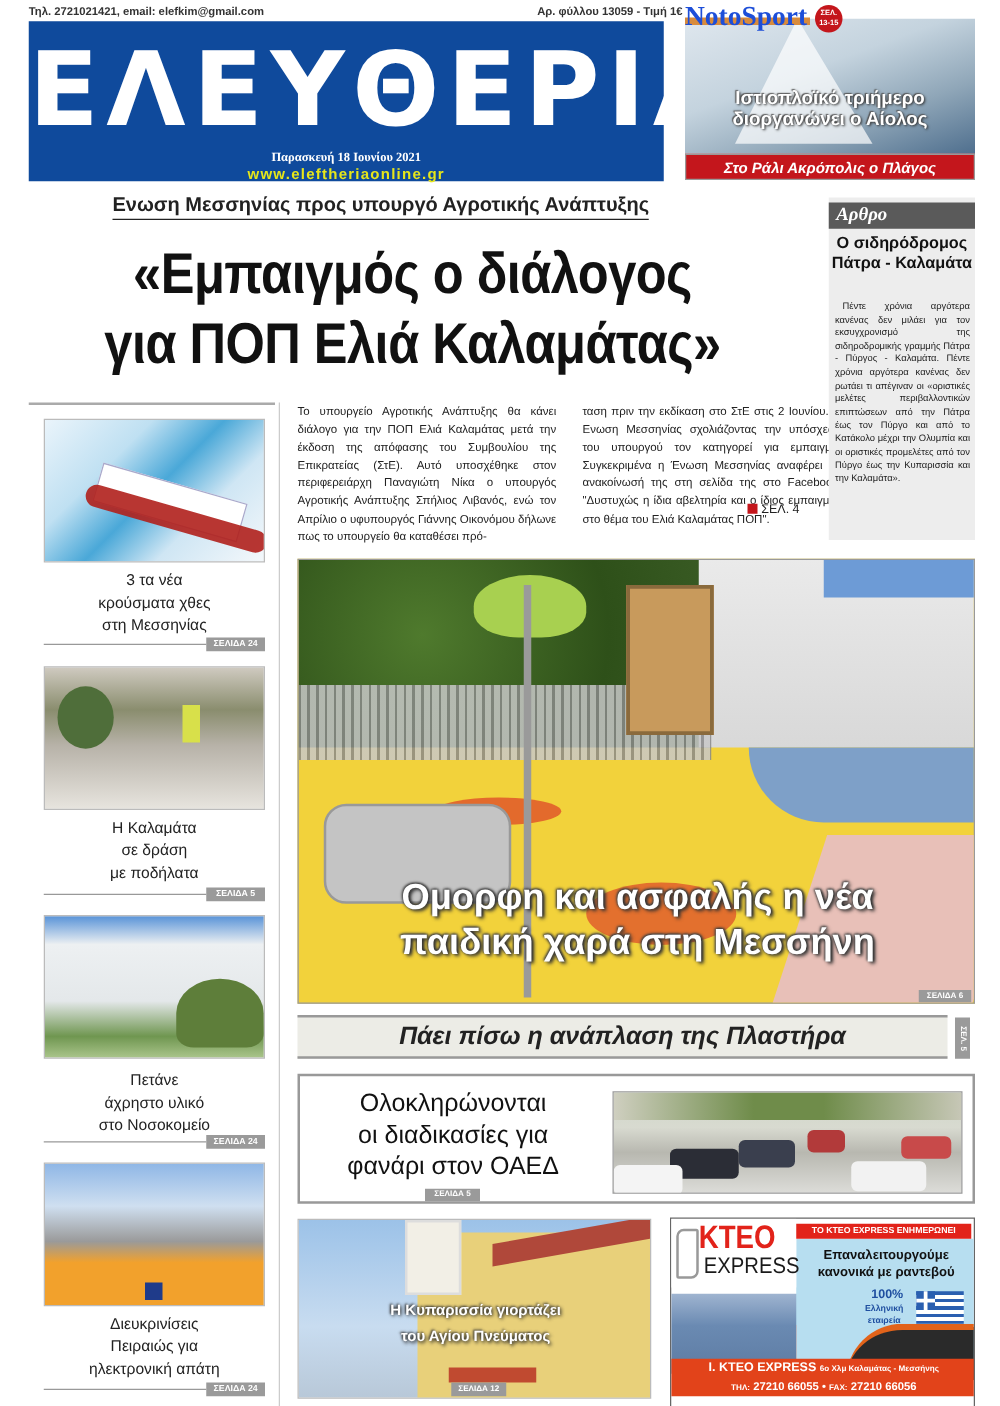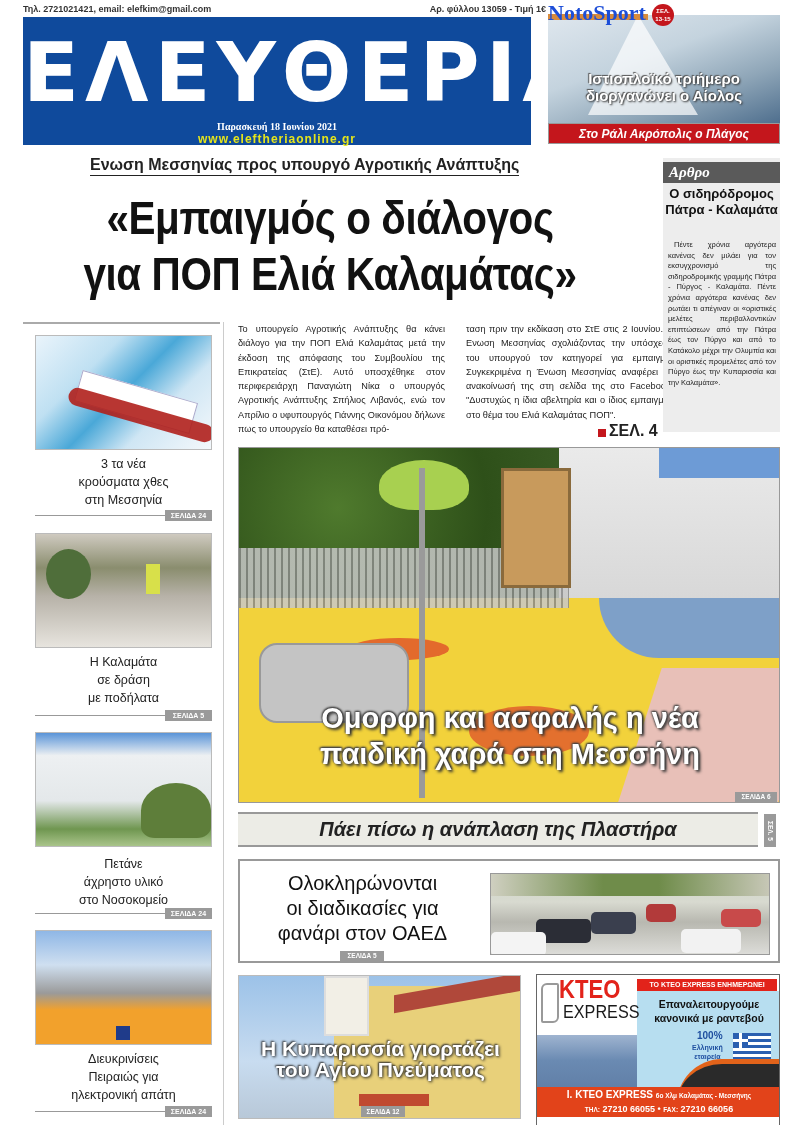--- a/index.html
+++ b/index.html
@@ -32,21 +32,21 @@
   .article-page { left: 5px; top: 418px; width: 108px; text-align: right; font-size: 8px; font-weight: bold; font-style: italic; color: #222; }
   
   .left-rule-top { left: 23px; top: 322px; width: 197px; height: 2px; background: #aaa; }
   .left-vline { left: 223px; top: 322px; width: 1px; height: 803px; background: #ccc; }
   .story-photo { left: 35px; width: 177px; border: 1px solid #bbb; overflow: hidden; }
   .story-title { left: 30px; width: 187px; text-align: center; font-size: 12.5px; line-height: 18px; color: #222; }
   .story-rule { left: 35px; width: 130px; height: 1px; background: #999; }
   .story-page { left: 165px; width: 47px; height: 11px; background: #9a9a9a; color: #fff; font-size: 7px; font-weight: bold; text-align: center; line-height: 11px; }
   
   .body-col { top: 322px; width: 207px; font-size: 9.2px; line-height: 14.3px; text-align: justify; color: #222; }
-  .sel4 { left: 598px; top: 422px; font-size: 16px; font-weight: bold; color: #222; }
+  .sel4 { left: 598px; top: 402px; font-size: 10px; font-weight: normal; color: #222; }
   .sel4-square { display: inline-block; width: 8px; height: 8px; background: #c4161c; margin-right: 3px; vertical-align: -1px; }
   
   .play { left: 238px; top: 447px; width: 542px; height: 356px; border: 1px solid #999; overflow: hidden; background: #f2d23b; }
   .play-trees { left: 0; top: 0; width: 330px; height: 150px; background: radial-gradient(circle at 30% 40%, #4f7a2d, #2e5019 60%, #3a5c25); }
   .play-building { left: 320px; top: 0; width: 222px; height: 150px; background: linear-gradient(180deg, #eaeaea, #d8d8d8); }
   .play-sky { left: 420px; top: 0; width: 122px; height: 30px; background: #6d9bd6; }
   .play-fence { left: 0; top: 100px; width: 330px; height: 60px; background: repeating-linear-gradient(90deg, #8a8a8a 0 2px, #c8c8c8 2px 7px); opacity: 0.85; }
   .play-ground-blue { left: 360px; top: 150px; width: 200px; height: 60px; background: #7ea0c8; border-radius: 0 0 0 60px; }
   .play-pink { left: 400px; top: 220px; width: 160px; height: 140px; background: #e8c0b8; transform: skewX(-18deg); }
   .play-red1 { left: 110px; top: 190px; width: 100px; height: 22px; border-radius: 50%; background: #e36a2c; }
@@ -64,21 +64,21 @@
   .oaed { left: 238px; top: 859px; width: 542px; height: 104px; border: 2px solid #999; }
   .oaed-title { left: 0; top: 10px; width: 245px; text-align: center; font-size: 20px; line-height: 25px; color: #111; }
   .oaed-page { left: 100px; top: 90px; width: 44px; height: 10px; background: #9a9a9a; color: #fff; font-size: 6.5px; font-weight: bold; text-align: center; line-height: 10px; }
   .oaed-photo { left: 250px; top: 12px; width: 280px; height: 82px; background: linear-gradient(180deg, #cfd8c8 0%, #d8dad0 35%, #b8b8b0 60%, #dcdcd8 100%); border: 1px solid #999; overflow: hidden; }
   .car { width: 30px; height: 14px; border-radius: 5px; }
   
   .kyp { left: 238px; top: 975px; width: 283px; height: 144px; border: 1px solid #bbb; overflow: hidden; background: linear-gradient(180deg, #9cc2e8 0%, #c8dcf0 60%, #b8c8d8 100%); }
   .kyp-church { left: 95px; top: 10px; width: 188px; height: 134px; background: #e8d07a; }
   .kyp-bell { left: 85px; top: 0; width: 45px; height: 60px; background: #f2efe6; border: 2px solid #ddd; }
   .kyp-roof { left: 155px; top: 8px; width: 128px; height: 18px; background: #b0483a; transform: skewY(-10deg); }
-  .kyp-headline { left: 0; width: 283px; top: 62px; text-align: center; font-size: 21px; font-weight: bold; line-height: 21px; color: #fff; text-shadow: 1px 1px 3px #222, -1px -1px 2px #333; }
+  .kyp-headline { left: 0; width: 283px; top: 62px; text-align: center; font-size: 12px; font-weight: bold; line-height: 21px; color: #fff; text-shadow: 1px 1px 3px #222, -1px -1px 2px #333; }
   .kyp-page { left: 122px; top: 130px; width: 44px; height: 11px; background: #9a9a9a; color: #fff; font-size: 6.5px; font-weight: bold; text-align: center; line-height: 11px; }
   
   .kteo { left: 536px; top: 974px; width: 244px; height: 176px; background: #fff; border: 1px solid #666; overflow: hidden; }
   .kteo-logo-bg { left: 0; top: 0; width: 100px; height: 55px; background: #fff; }
   .kteo-logo { left: 22px; top: 0; font-size: 26px; font-weight: bold; color: #e2231a; line-height: 28px; transform: scaleX(0.85); transform-origin: left; }
   .kteo-logo2 { left: 26px; top: 27px; font-size: 18px; color: #1a1a1a; line-height: 20px; transform: scaleX(0.9); transform-origin: left; }
   .kteo-bar { left: 100px; top: 4px; width: 140px; height: 12px; background: #e2231a; color: #fff; font-size: 7px; font-weight: bold; text-align: center; line-height: 12px; }
   .kteo-panel { left: 100px; top: 16px; width: 144px; height: 108px; background: #b7def0; }
   .kteo-msg { left: 100px; top: 22px; width: 144px; text-align: center; font-size: 10.5px; font-weight: bold; line-height: 14px; color: #111; }
   .kteo-pct { left: 160px; top: 55px; font-size: 10px; font-weight: bold; color: #1f4fa0; }
@@ -146,21 +146,21 @@
 <div class="abs left-rule-top"></div>
 <div class="abs left-vline"></div>
 
 <div class="abs story-photo ph-virus" style="top:335px; height:115px;">
   <div class="inset" style="left:40px; top:50px; width:120px; height:32px; background:#fff; transform:rotate(16deg); border:1px solid #aac;"></div>
   <div class="inset" style="left:30px; top:70px; width:150px; height:18px; background:#b0201c; transform:rotate(16deg); border-radius:9px; opacity:0.9;"></div>
 </div>
 <div class="abs story-title" style="top:455px;">
   <div>3 τα νέα</div>
   <div>κρούσματα χθες</div>
-  <div>στη Μεσσηνία</div>
+  <div>στη Μεσσηνίας</div>
 </div>
 <div class="abs story-rule" style="top:515px;"></div>
 <div class="abs story-page" style="top:510px;">ΣΕΛΙΔΑ 24</div>
 
 <div class="abs story-photo ph-bikes" style="top:533px; height:115px;">
   <div class="inset" style="left:110px; top:30px; width:14px; height:30px; background:#d8e04a;"></div>
   <div class="inset" style="left:10px; top:15px; width:45px; height:50px; background:#4f6e3a; border-radius:50%;"></div>
 </div>
 <div class="abs story-title" style="top:653px;">
   <div>Η Καλαμάτα</div>

